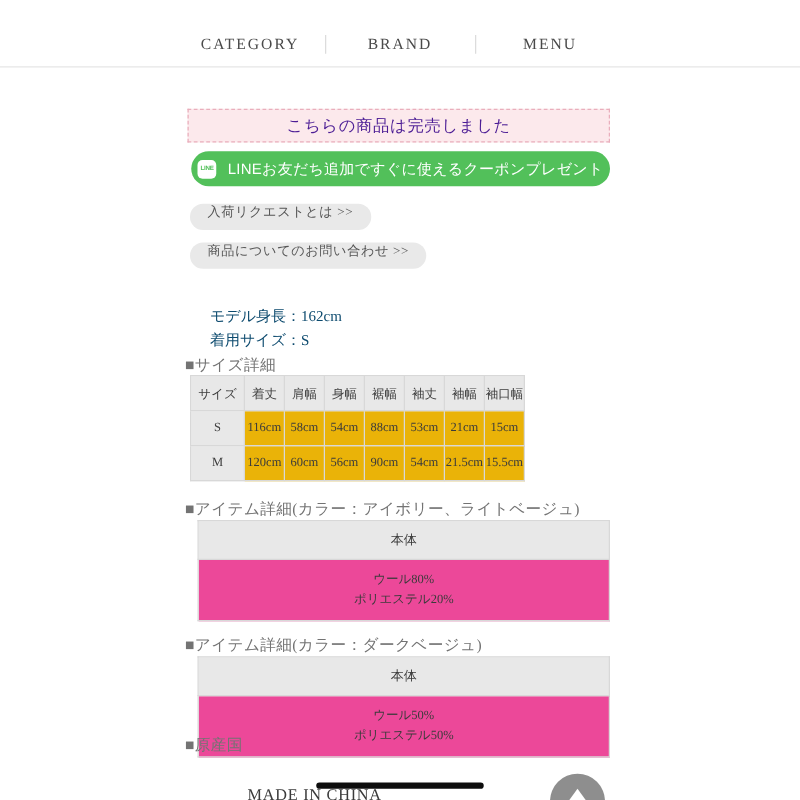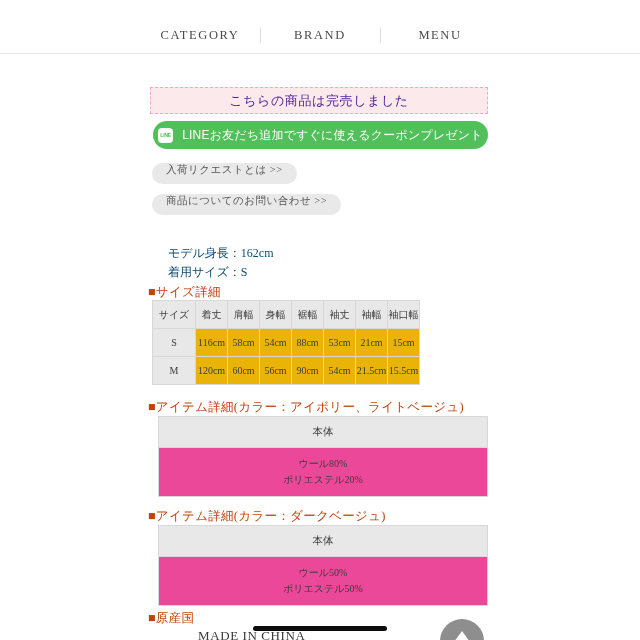--- a/index.html
+++ b/index.html
@@ -127,27 +127,27 @@
     top: 178px;
     font-size: 12px;
     line-height: 19px;
     color: #0c4a6e;
     margin-top: 12px;
   }
 
   .section-title {
     position: absolute;
     font-size: 12.5px;
-    color: #c2410c;
+    color: #737373;
     letter-spacing: 0.3px;
   }
   .t-size { left: 148px; top: 230px; }
   .t-item1 { left: 148px; top: 345px; }
   .t-item2 { left: 148px; top: 454px; }
-  .t-origin { left: 148px; top: 556px; }
+  .t-origin { left: 148px; top: 534px; }
 
   
   table.size-table {
     position: absolute;
     left: 152px;
     top: 246px;
     width: 268px;
     border-collapse: collapse;
     table-layout: fixed;
   }

